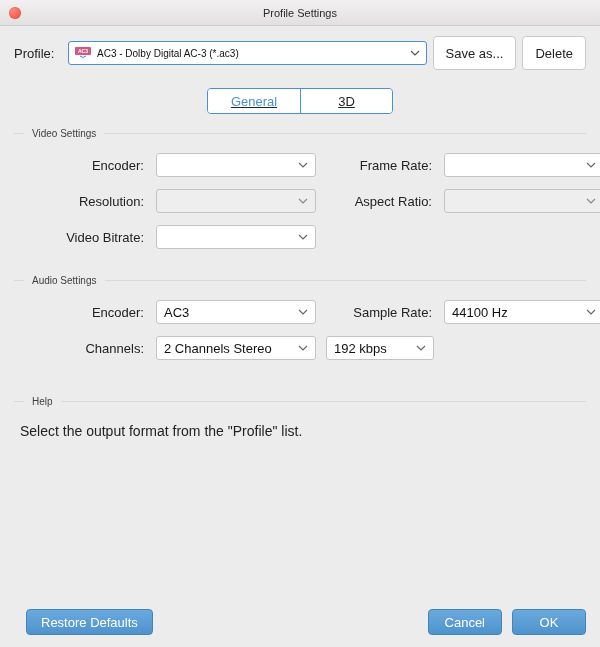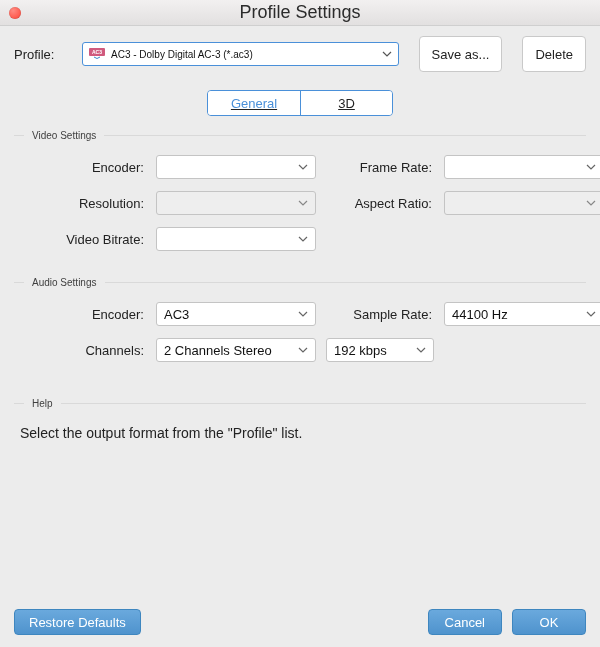--- a/index.html
+++ b/index.html
@@ -31,26 +31,26 @@
     border-bottom: 1px solid #cfcfcf;
     position: relative;
     display: flex; align-items: center; justify-content: center;
   }
   .traffic-dot {
     width: 12px; height: 12px; border-radius: 50%;
     position: absolute; left: 9px; top: 7px;
     background: radial-gradient(circle at 35% 30%, #ff8b82, #ff5f53 60%, #e54437);
     box-shadow: inset 0 0 1px rgba(0,0,0,0.3);
   }
-  .titlebar .title { font-size: 18px; color: #2b2b2b; }
+  .titlebar .title { font-size: 11px; color: #2b2b2b; }
 
   .content { padding: 10px 14px 14px 14px; }
 
   
-  .row { display: flex; align-items: center; gap: 20px; }
+  .row { display: flex; align-items: center; gap: 6px; }
   .profile-label { width: 48px; text-align: left; padding-right: 4px; }
   .profile-select {
     flex: 1 1 auto;
     height: 24px;
     background: #fff;
     border: 1px solid var(--accent);
     border-radius: 3px;
     display: flex; align-items: center;
     padding: 0 6px;
     position: relative;
@@ -59,22 +59,22 @@
     width: 16px; height: 14px;
     display: inline-flex; align-items: center; justify-content: center;
     margin-right: 6px;
   }
   .mini-icon svg { display: block; }
   .profile-value { flex: 1; font-size: 10px; color: #111; white-space: nowrap; overflow: hidden; text-overflow: ellipsis; }
   .chev { display: inline-flex; }
   .chev svg { display: block; }
 
   .pill-btn {
-    height: 36px;
-    padding: 2px 12px;
+    height: 20px;
+    padding: 16px 12px;
     background: #fff;
     border: 1px solid #c9c9c9;
     border-radius: 4px;
     font-size: 13px;
     color: #222;
     display: inline-flex; align-items: center; justify-content: center;
     cursor: default;
   }
 
   
@@ -130,21 +130,21 @@
     min-width: 0;
   }
   .dropdown.disabled { background: #eeeeee; }
   .dropdown .val { flex: 1; font-size: 13px; color: #111; white-space: nowrap; overflow: hidden; text-overflow: ellipsis; }
   .dropdown .chev { margin-left: 4px; }
 
   .help-text { font-size: 14px; color: #222; padding: 2px 4px 6px 6px; }
 
   
   .footer {
-    position: absolute; left: 0; right: 0; bottom: 0;
+    position: absolute; left: 12px; right: 0; bottom: 0;
     padding: 12px 14px;
     display: flex; align-items: center;
   }
   .footer .spacer { flex: 1; }
   .btn-primary {
     height: 26px; min-width: 74px;
     padding: 0 16px;
     border: 1px solid #3e86bf;
     border-radius: 4px;
     background: linear-gradient(#6aa9dd, #4f93cd);

